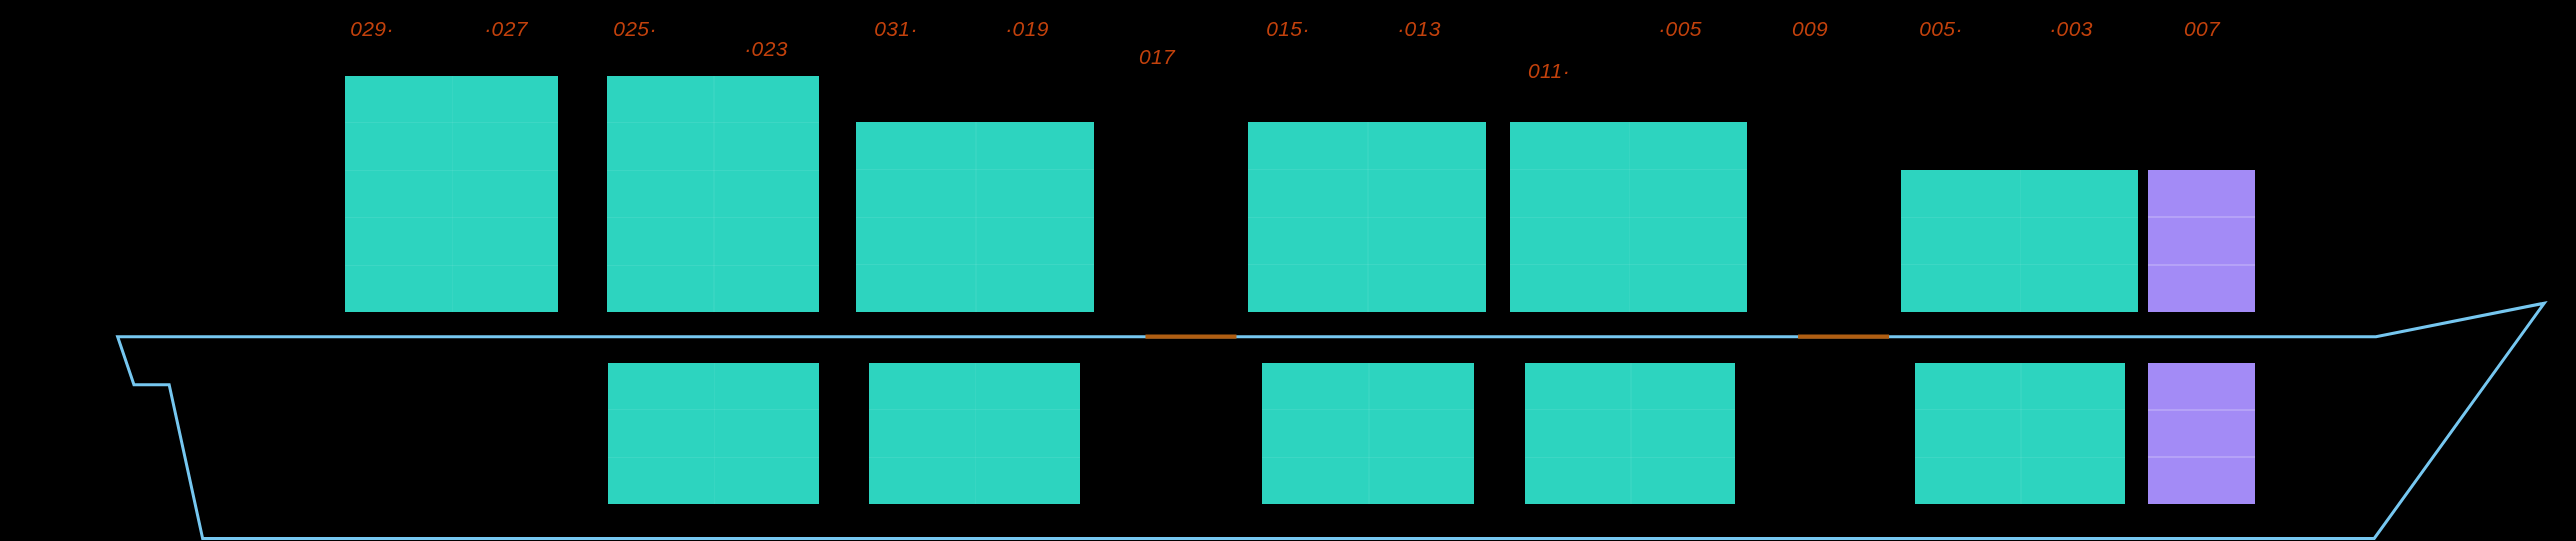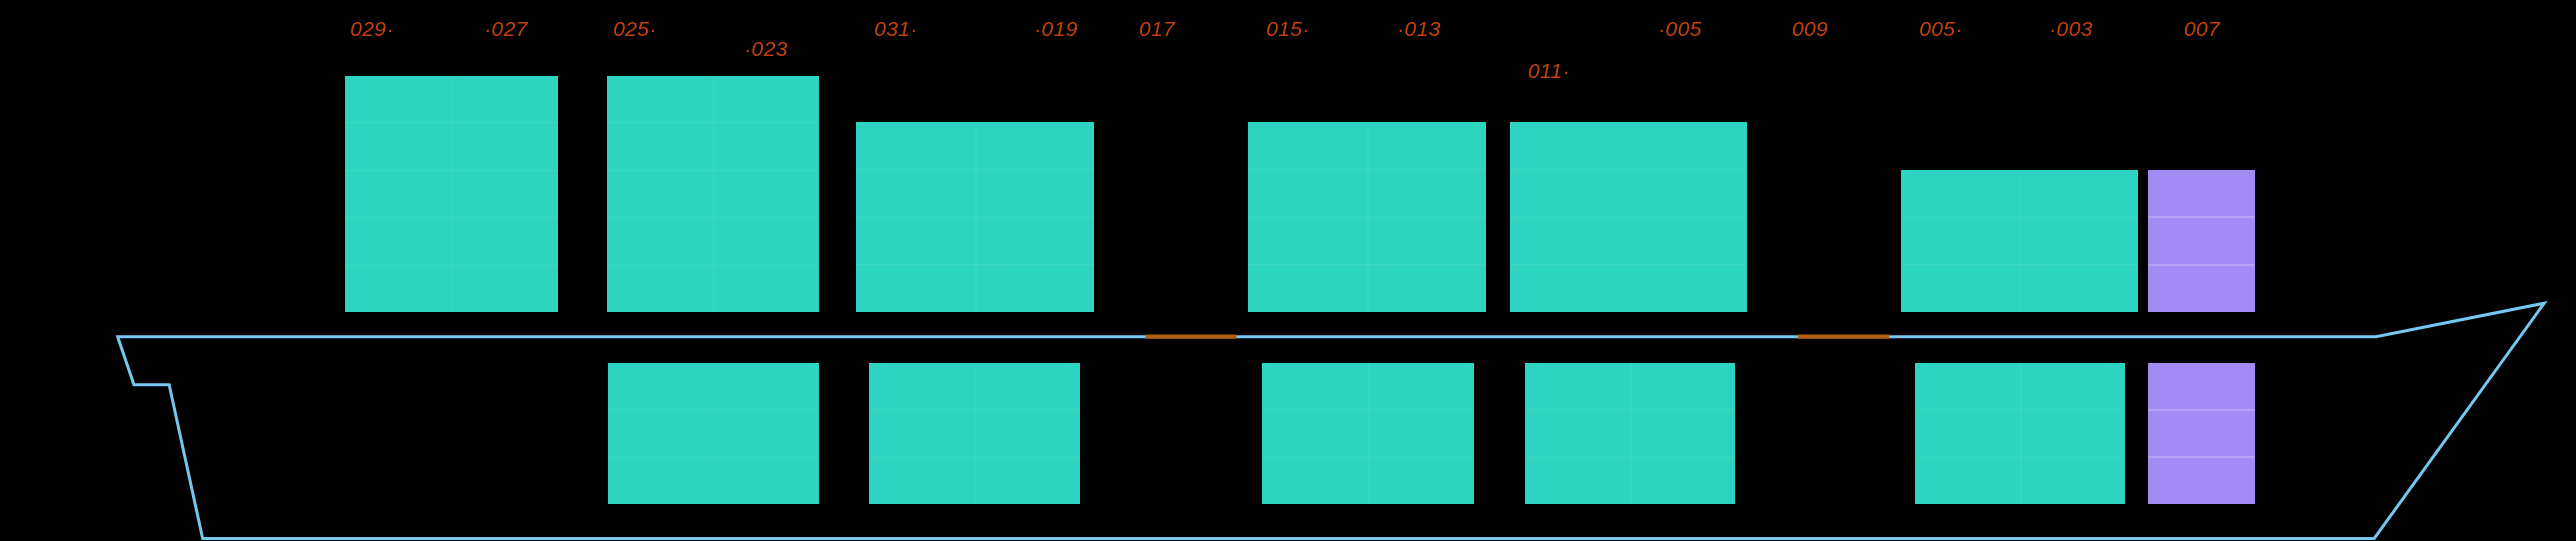--- a/index.html
+++ b/index.html
@@ -68,22 +68,22 @@
         <line x1="1334" x2="1440" y1="392" y2="392" stroke="#b05e12" stroke-width="5"></line>
         <line x1="2094" x2="2200" y1="392" y2="392" stroke="#b05e12" stroke-width="5"></line>
       </g>
   </svg>
   <div id="labels-layer">
       <span class="bay-label" style="left: 372px;">029·</span>
       <span class="bay-label" style="left: 506px;">·027</span>
       <span class="bay-label" style="left: 635px;">025·</span>
       <span class="bay-label" style="left: 766px; margin-top: 20px;">·023</span>
       <span class="bay-label" style="left: 896px;">031·</span>
-      <span class="bay-label" style="left: 1056px;">·019</span>
-      <span class="bay-label" style="left: 1157px;">017</span>
+      <span class="bay-label" style="left: 1027px;">·019</span>
+      <span class="bay-label" style="left: 1157px; margin-top: 28px;">017</span>
       <span class="bay-label" style="left: 1288px;">015·</span>
       <span class="bay-label" style="left: 1419px;">·013</span>
       <span class="bay-label" style="left: 1549px; margin-top: 42px;">011·</span>
       <span class="bay-label" style="left: 1680px;">·005</span>
       <span class="bay-label" style="left: 1810px;">009</span>
       <span class="bay-label" style="left: 1941px;">005·</span>
       <span class="bay-label" style="left: 2071px;">·003</span>
       <span class="bay-label" style="left: 2202px;">007</span>
     </div>
   <div id="blocks-layer">

